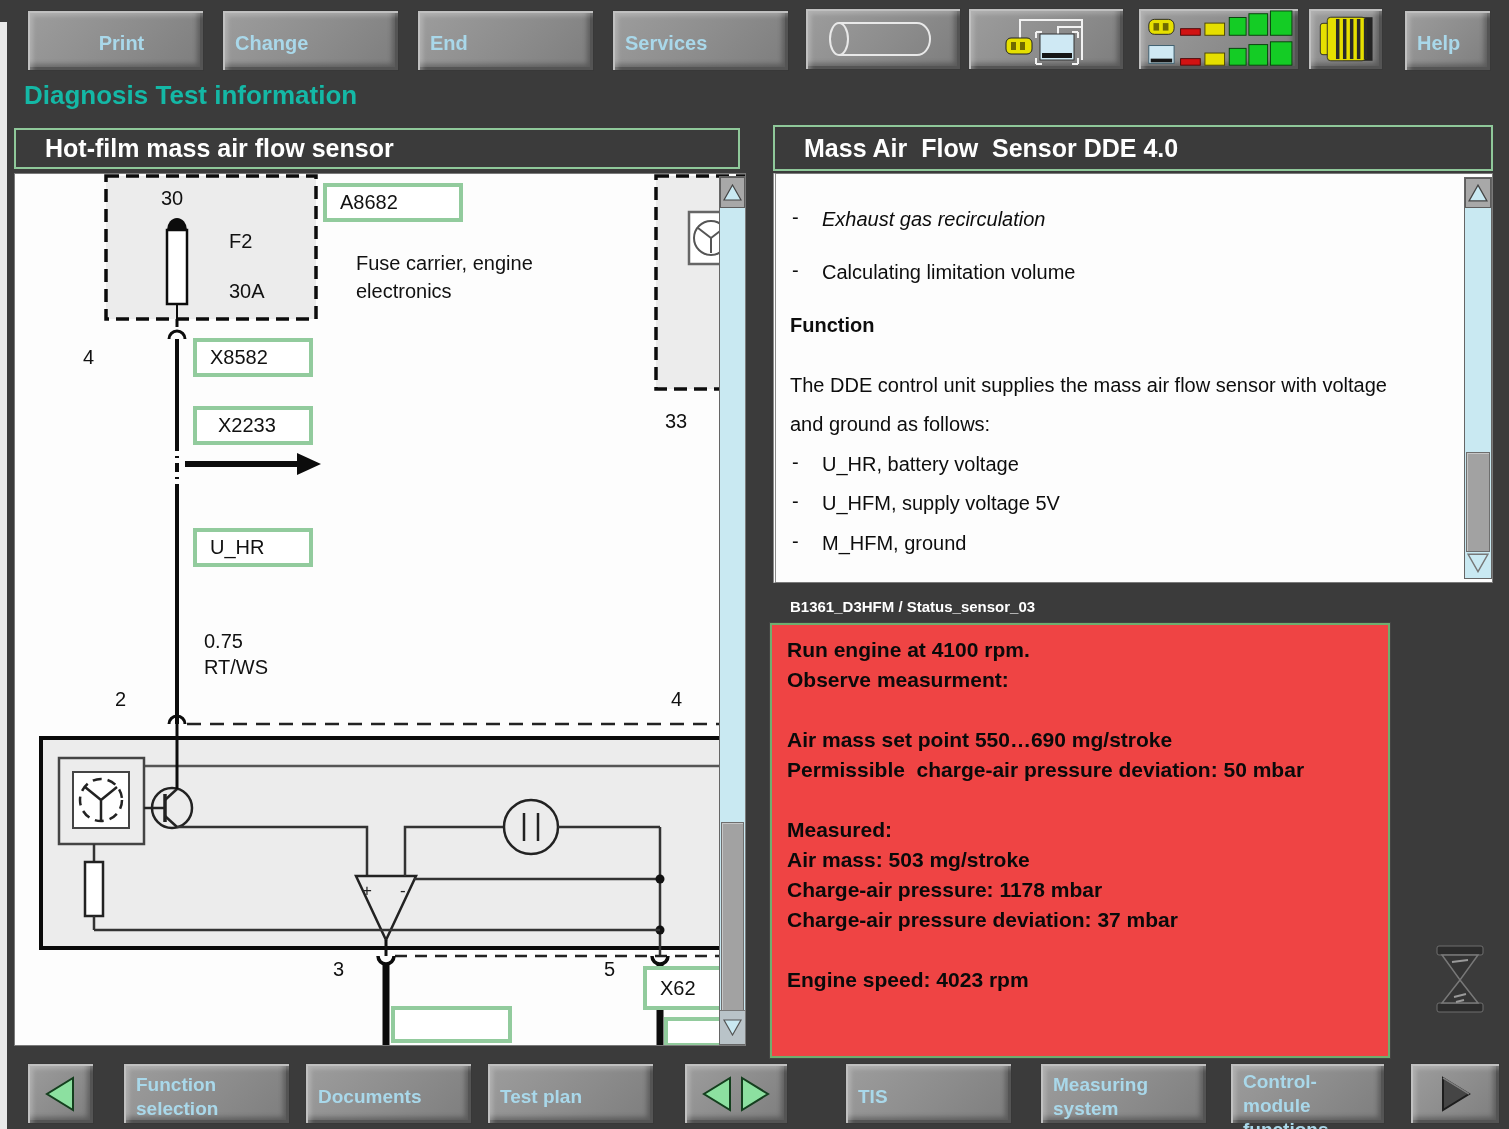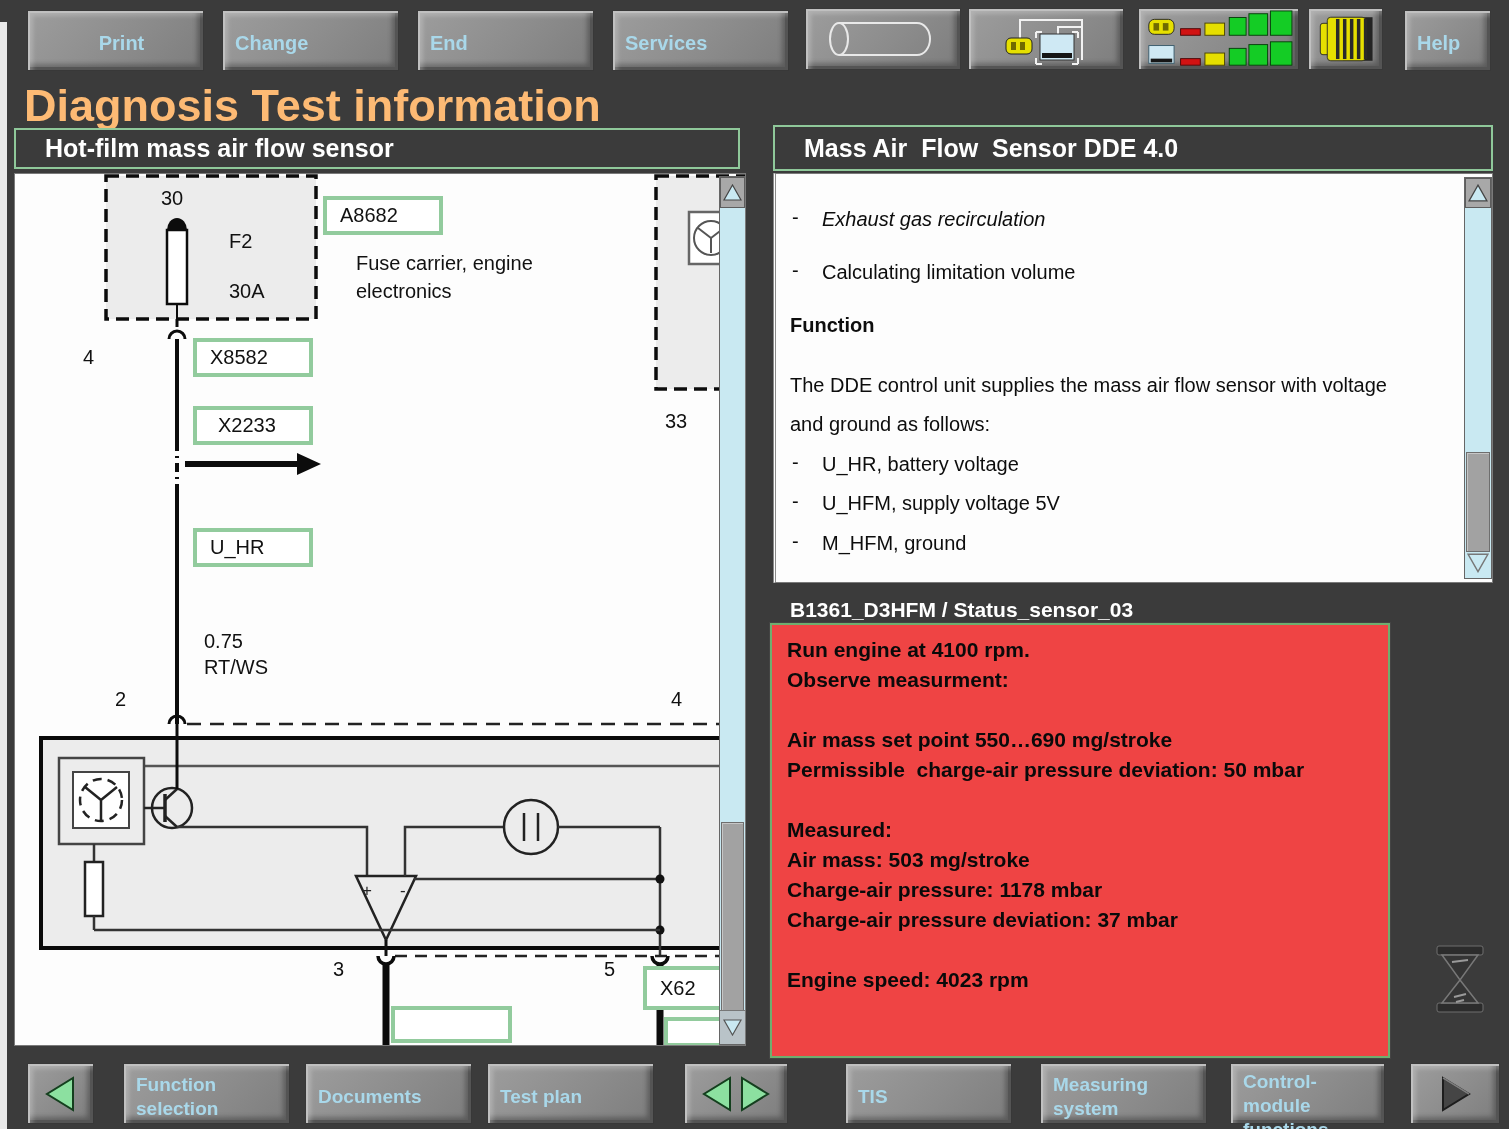--- a/index.html
+++ b/index.html
@@ -9,40 +9,40 @@
   
   .btn3d{position:absolute;box-sizing:border-box;
     background:linear-gradient(135deg,#9d9d9d 0%,#8c8c8c 55%,#7d7d7d 100%);
     border:1px solid #383838;
     box-shadow: inset 2px 2px 0 #c0c0c0, inset 5px 5px 4px rgba(255,255,255,.22),
                 inset -3px -3px 0 #545454, inset -6px -6px 5px rgba(0,0,0,.28);
     color:#a9d8ea;font-weight:bold;font-size:20px;text-align:left;
     padding:6px 0 0 12px;line-height:25px;cursor:pointer;}
   .btn3d.icon{display:flex;align-items:center;justify-content:center;padding:0;}
   .btn3d.small-lb{font-size:19px;line-height:24px;}
-  .page-title{position:absolute;left:24px;top:80px;font-size:45px;font-weight:bold;color:#fdba74;}
+  .page-title{position:absolute;left:24px;top:80px;font-size:26px;font-weight:bold;color:#14b8a6;}
   .hdr{position:absolute;box-sizing:border-box;background:#3b3b3b;border:2px solid #8fc89a;
        color:#ffffff;font-weight:bold;font-size:25px;padding-left:29px;display:flex;align-items:center;white-space:pre;}
   .panel{position:absolute;box-sizing:border-box;background:#fdfdfd;border:1px solid #7a7a7a;overflow:hidden;}
   .greenbox{position:absolute;box-sizing:border-box;background:#ffffff;border:4px solid #92cb9d;
             color:#111;font-size:20px;padding-left:13px;display:flex;align-items:center;z-index:3;}
   .dlabel{position:absolute;color:#111;font-size:20px;z-index:3;}
   
   .scrollbar{position:absolute;box-sizing:border-box;border:1px solid #666;background:#c9e9f2;z-index:6;}
   .sb-btn{position:absolute;left:0;width:100%;box-sizing:border-box;background:#a8a8a8;
           border:1px solid #5d5d5d;display:flex;align-items:center;justify-content:center;}
   .sb-zone{position:absolute;left:0;width:100%;display:flex;align-items:center;justify-content:center;}
   .sb-thumb{position:absolute;left:1px;right:1px;background:#a2a2a2;border:1px solid #6e6e6e;
             box-shadow:inset 1px 1px 0 #c6c6c6;}
   
   .rp-row{position:absolute;color:#0d0d0d;font-size:20px;line-height:26px;white-space:pre;}
   .rp-dash{position:absolute;color:#0d0d0d;font-size:20px;}
   .bold{font-weight:bold;}
   
-  .status-title{position:absolute;color:#fff;font-weight:bold;font-size:21px;text-align:right;}
+  .status-title{position:absolute;color:#fff;font-weight:bold;font-size:15px;text-align:right;}
   .status-panel{position:absolute;box-sizing:border-box;background:#ef4444;border:2px solid #6fae6f;
                 box-shadow:0 0 0 1px #444;padding:10px 14px 0 15px;}
   .status-line{min-height:30px;line-height:30px;font-size:21px;font-weight:bold;color:#0a0a0a;white-space:pre-wrap;}
   .edge-strip{position:absolute;left:0;top:22px;width:7px;height:1107px;background:#e9e9e9;}
 </style>
 </head>
 <body>
 
 <div id="app">
 
@@ -189,21 +189,21 @@
 
       <line x1="371" y1="766" x2="371" y2="782" stroke="#111" stroke-width="3"></line>
 
       <line x1="380" y1="782" x2="731" y2="782" stroke="#222" stroke-width="2.5" stroke-dasharray="12 8"></line>
       <path d="M363,782 a8,8 0 0 0 16,0" fill="none" stroke="#0c0c0c" stroke-width="3.5"></path>
       <path d="M637,782 a8,8 0 0 0 16,0" fill="none" stroke="#0c0c0c" stroke-width="3.5"></path>
       <line x1="371" y1="791" x2="371" y2="872" stroke="#0c0c0c" stroke-width="7"></line>
       <line x1="645" y1="791" x2="645" y2="872" stroke="#0c0c0c" stroke-width="7"></line>
     </svg>
 
-    <div class="greenbox" style="left:308px;top:22px;width:120px;height:39px;">
+    <div class="greenbox" style="left:308px;top:9px;width:140px;height:39px;">
       <span>A8682</span>
       </div>
     <div class="greenbox" style="left:178px;top:164px;width:120px;height:39px;">
       <span>X8582</span>
       </div>
     <div class="greenbox" style="left:178px;top:232px;width:120px;height:39px;padding-left:21px;">
       <span>X2233</span>
       </div>
     <div class="greenbox" style="left:178px;top:354px;width:120px;height:39px;">
       <span>U_HR</span>

